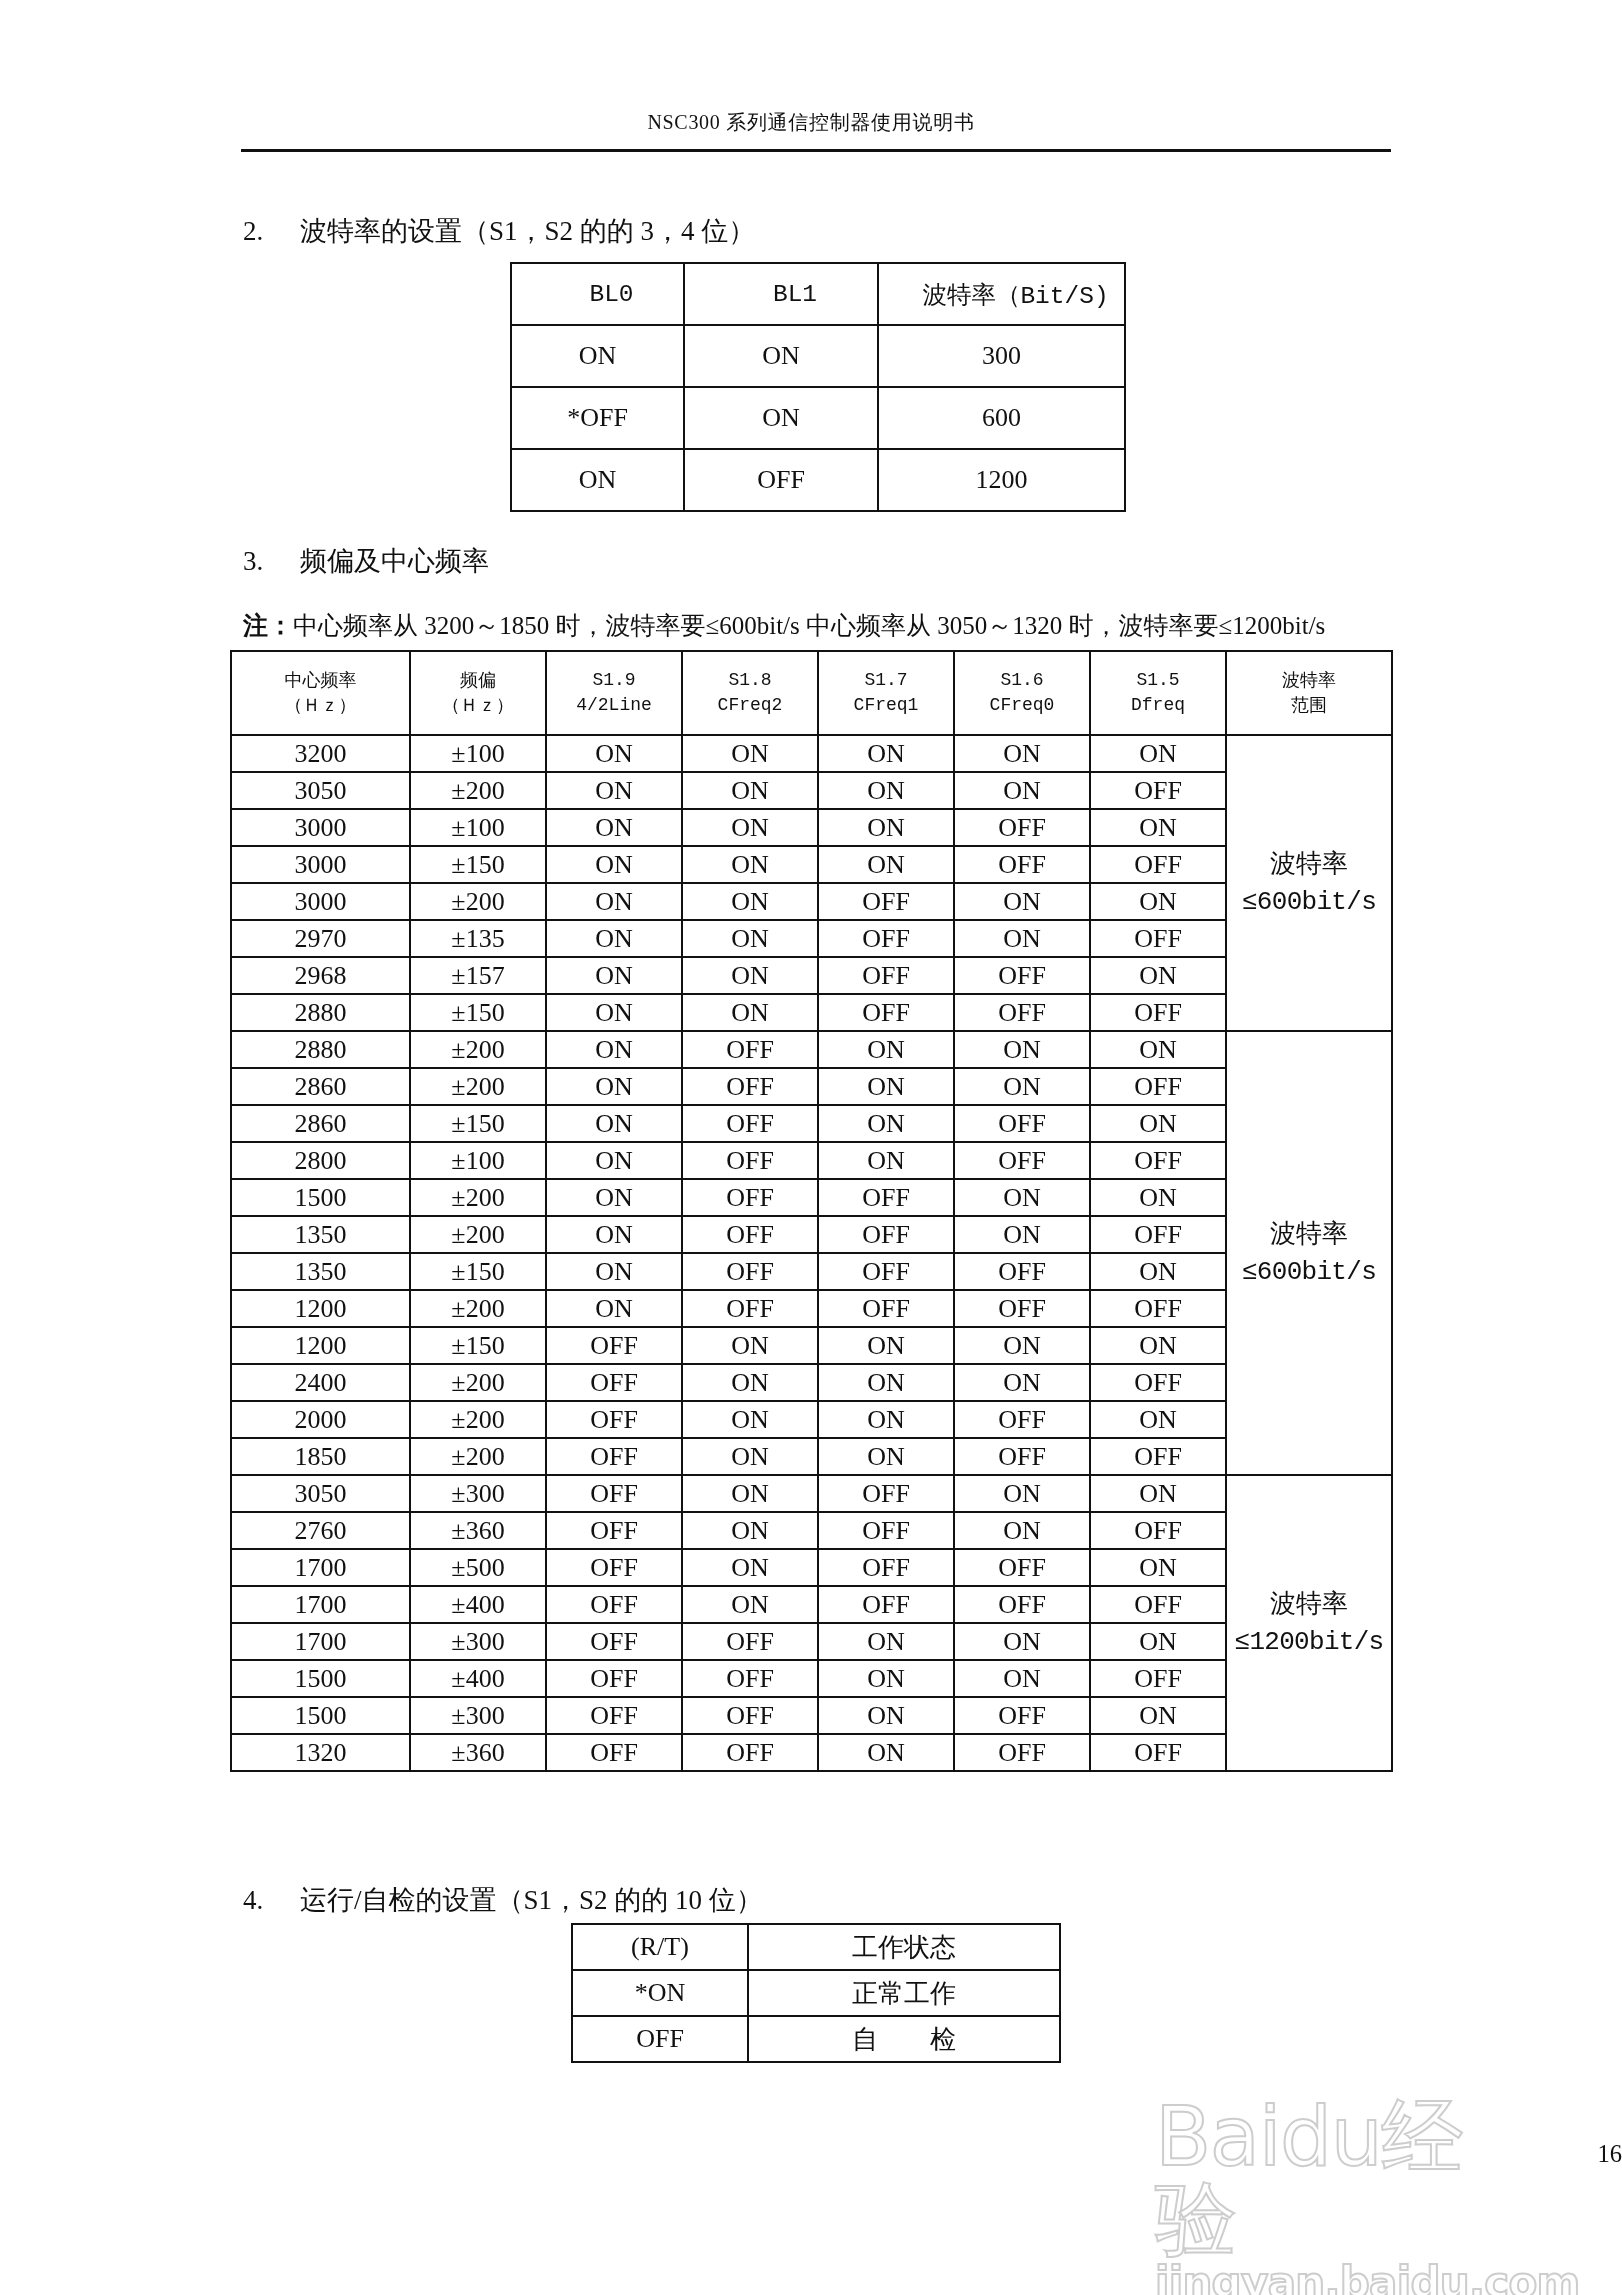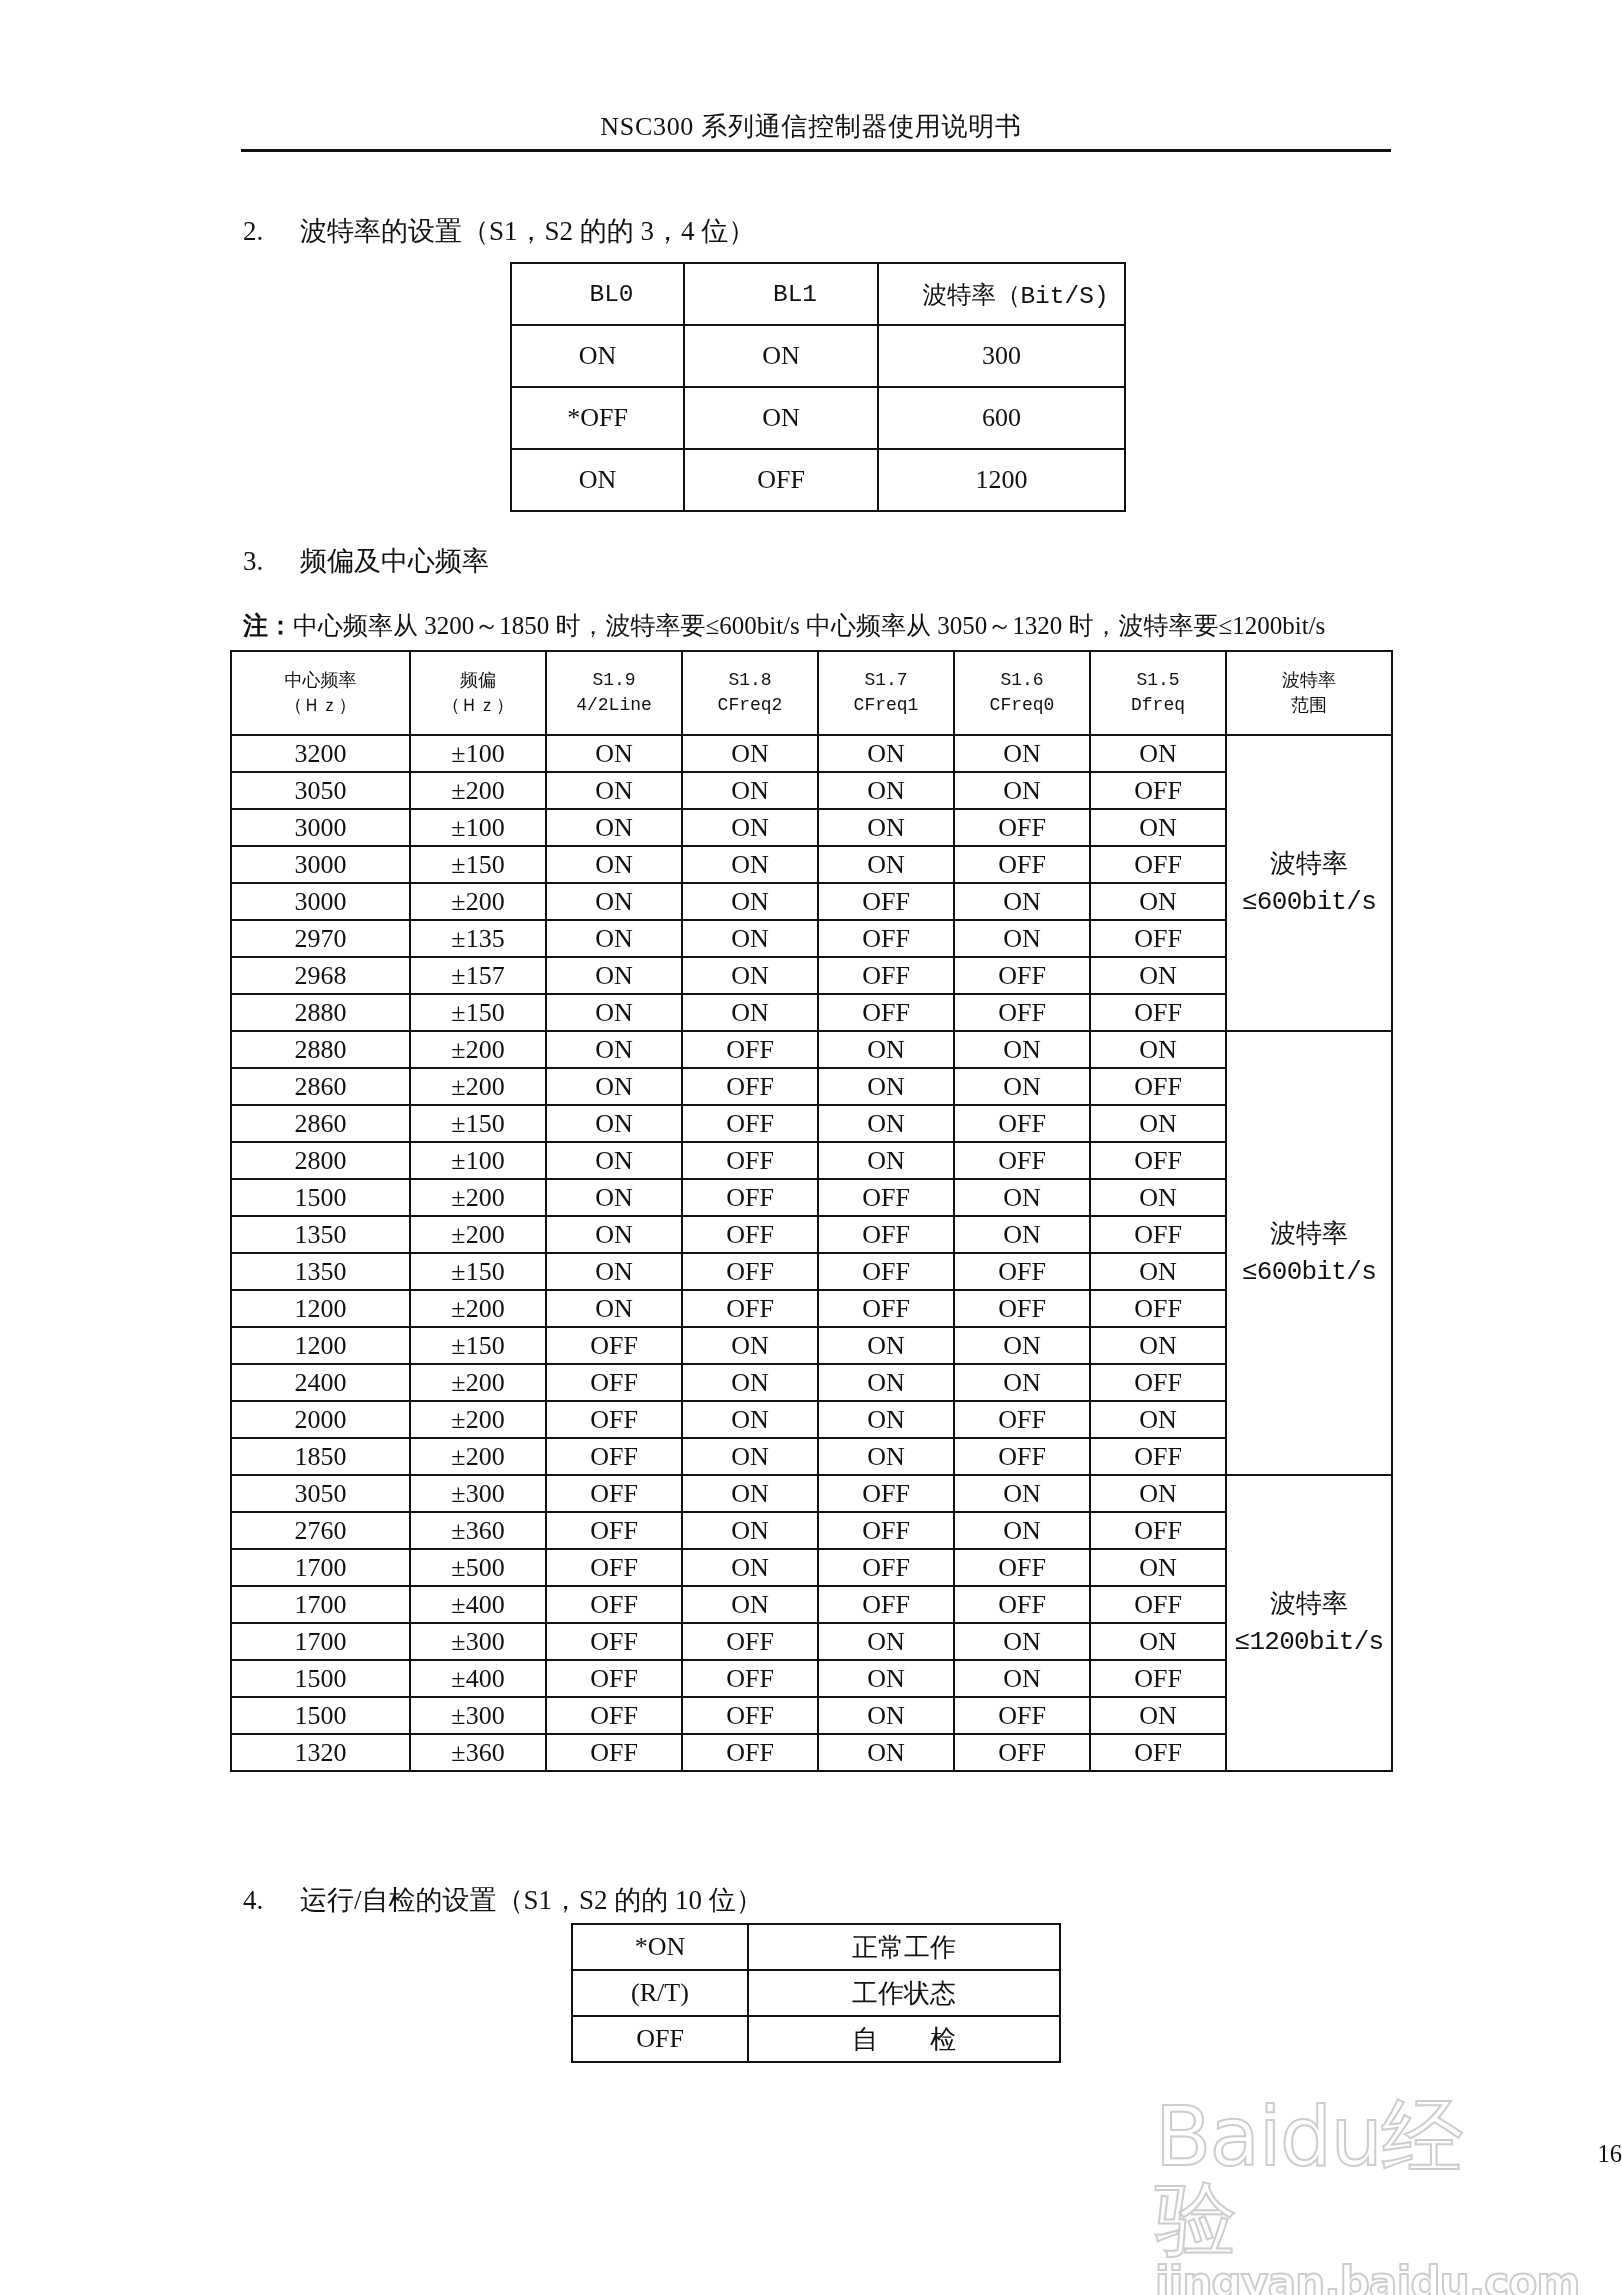--- a/index.html
+++ b/index.html
@@ -3,21 +3,21 @@
 <meta charset="utf-8">
 <style>
   html, body { margin: 0; padding: 0; background: #ffffff; }
   body {
     width: 1622px; height: 2295px; position: relative; overflow: hidden;
     font-family: "Liberation Serif", "DejaVu Serif", serif; color: #111111;
   }
   .abs { position: absolute; }
   .running-header {
     left: 0; width: 1622px; top: 109px; text-align: center;
-    font-size: 26px; letter-spacing: 0.7px;
+    font-size: 20px; letter-spacing: 0.7px;
   }
   .header-rule {
     left: 241px; width: 1150px; top: 149px; height: 2.7px; background: #111;
   }
   .section-heading { font-size: 27px; white-space: nowrap; }
   .section-heading .num { display: inline-block; width: 57px; }
   .note { font-size: 25px; white-space: nowrap; }
   .note b { font-weight: bold; }
 
   table.grid { border-collapse: collapse; position: absolute; table-layout: fixed; }
@@ -417,26 +417,26 @@
   <span class="num">4.</span><span>运行/自检的设置（S1，S2 的的 10 位）</span>
 </div>
 
 <table id="t3" class="grid">
   <colgroup>
       <col style="width:176px">
       <col style="width:312px">
     </colgroup>
   <tbody>
       <tr>
+    <td>(R/T)</td>
+    <td>工作状态</td>
+  </tr>
+  <tr>
     <td>*ON</td>
     <td>正常工作</td>
-  </tr>
-  <tr>
-    <td>(R/T)</td>
-    <td>工作状态</td>
   </tr>
   <tr>
     <td>OFF</td>
     <td>自　　检</td>
   </tr>
 </tbody>
   </table>
 
 <div class="abs page-number">16</div>
 

